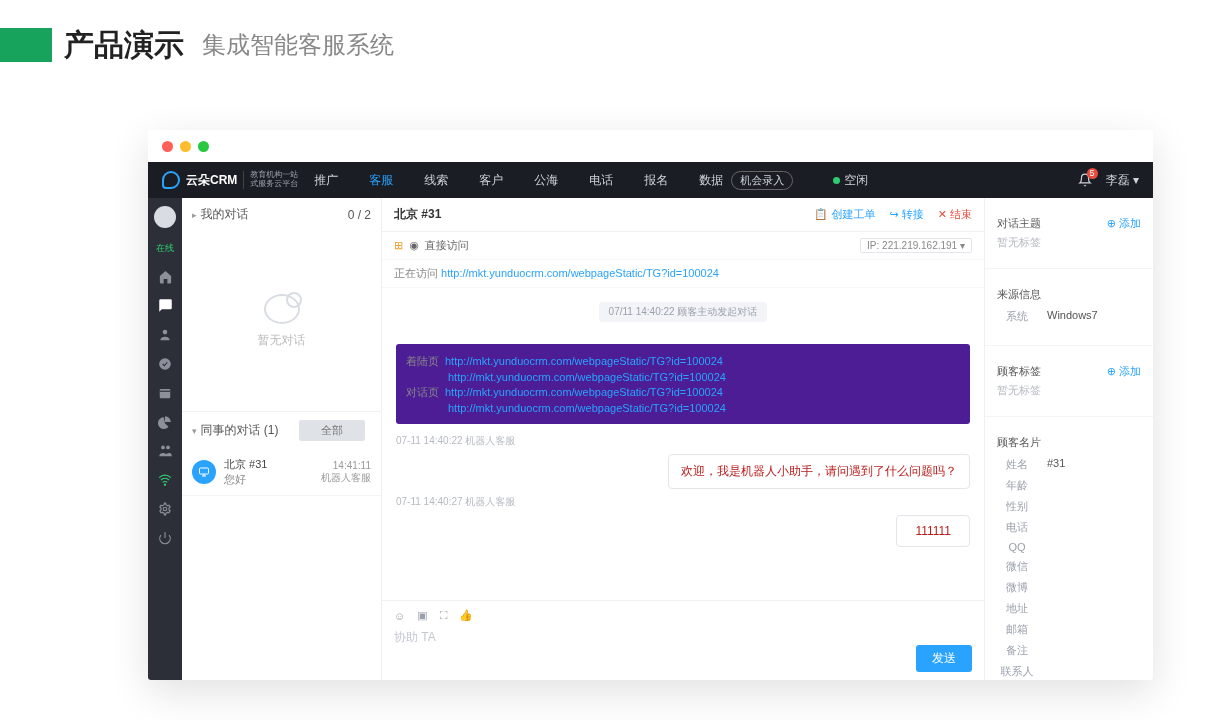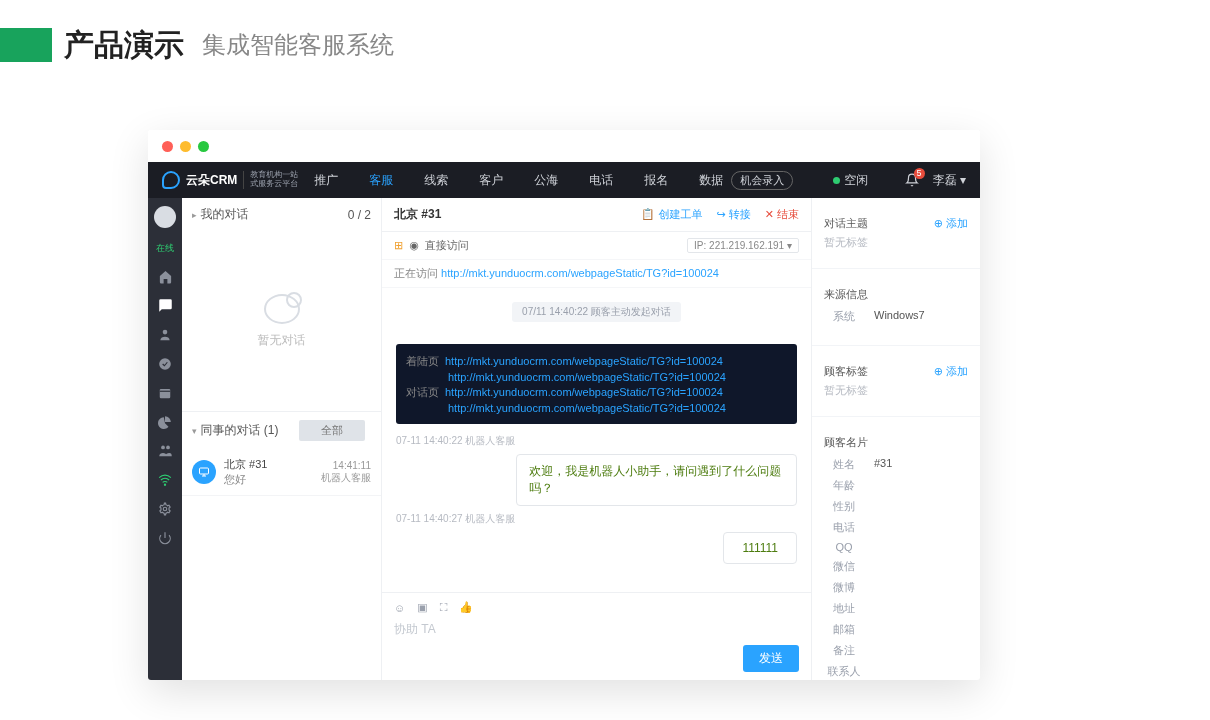--- a/index.html
+++ b/index.html
@@ -1,21 +1,21 @@
 <!DOCTYPE html>
 <html><head>
 <meta charset="utf-8">
 <style>
 *{margin:0;padding:0;box-sizing:border-box;font-family:"Microsoft YaHei","PingFang SC",Arial,sans-serif}
 body{background:#fff;width:1210px;height:720px;position:relative;overflow:hidden}
 .page-header{display:flex;align-items:center;height:90px;padding-left:0}
 .accent-bar{width:52px;height:34px;background:#18a35c;margin-right:12px}
 .title-main{font-size:30px;font-weight:700;color:#222;margin-right:18px}
 .title-sub{font-size:24px;color:#888}
-.app-wrap{position:absolute;left:148px;top:130px;width:832px;height:550px;box-shadow:0 12px 40px rgba(0,0,0,.12);background:#fff;border-radius:3px;overflow:hidden}
+.app-wrap{position:absolute;left:148px;top:130px;width:1005px;height:550px;box-shadow:0 12px 40px rgba(0,0,0,.12);background:#fff;border-radius:3px;overflow:hidden}
 .mac-bar{height:32px;background:#fff;display:flex;align-items:center;padding-left:14px;gap:7px}
 .dot{width:11px;height:11px;border-radius:50%}
 .dot.r{background:#ff5f57}.dot.y{background:#febc2e}.dot.g{background:#28c840}
 .top-nav{height:36px;background:#1b1d24;display:flex;align-items:center;color:#cfd2d8;font-size:12px;padding:0 14px;position:relative}
 .logo{display:flex;align-items:center;gap:6px;margin-right:10px}
 .logo-mark{width:18px;height:18px;border:2px solid #2aa3ff;border-radius:50% 50% 50% 4px;display:inline-block}
 .logo-txt{color:#fff;font-size:12px;font-weight:600}
 .logo-tag{font-size:8px;color:#9aa0ac;line-height:1.1;border-left:1px solid #444;padding-left:6px}
 .nav-items{display:flex;gap:31px;margin-left:6px}
 .nav-items span{cursor:pointer}
@@ -50,36 +50,36 @@
 .center{flex:1;display:flex;flex-direction:column;border-right:1px solid #eef0f3}
 .c-head{display:flex;align-items:center;justify-content:space-between;padding:8px 12px;border-bottom:1px solid #eef0f3;font-size:12px}
 .c-head-actions{display:flex;gap:14px;color:#2aa3ff;font-size:11px}
 .c-head-actions .end{color:#e74c3c}
 .c-sub{padding:6px 12px;font-size:11px;color:#666;border-bottom:1px solid #f5f6f8;display:flex;align-items:center;gap:6px}
 .c-sub .ip-box{margin-left:auto;border:1px solid #e3e6ea;border-radius:2px;padding:1px 6px;font-size:10px;color:#888}
 .c-sub2{padding:6px 12px;font-size:11px;color:#888;border-bottom:1px solid #f5f6f8}
 .c-sub2 a{color:#2aa3ff;text-decoration:none}
 .chat-body{flex:1;overflow:auto;padding:10px 14px;font-size:11px;color:#555}
 .sys-chip{display:block;width:fit-content;margin:4px auto 22px;background:#f2f4f7;color:#9aa0ac;font-size:10px;padding:3px 10px;border-radius:3px}
-.link-block{background:#0f172a;padding:8px 10px;border-radius:3px;margin-bottom:10px}
+.link-block{background:#4c1d95;padding:8px 10px;border-radius:3px;margin-bottom:10px}
 .link-block .lbl{color:#888;margin-right:6px}
 .link-block a{color:#2aa3ff;text-decoration:none;display:inline}
 .link-block div{margin:2px 0}
 .meta-right{text-align:left;color:#b6bac2;font-size:10px;margin:6px 0}
-.bubble{display:inline-block;border:1px solid #e3e6ea;border-radius:4px;padding:8px 12px;font-size:12px;color:#4d7c0f;background:#fff;float:right;clear:both;max-width:70%}
+.bubble{display:inline-block;border:1px solid #e3e6ea;border-radius:4px;padding:8px 12px;font-size:12px;color:#b91c1c;background:#fff;float:right;clear:both;max-width:70%}
 .clr{clear:both}
 .compose{border-top:1px solid #eef0f3;padding:8px 12px}
 .compose-row1{display:flex;align-items:center;gap:12px;font-size:11px;color:#9aa0ac}
 .compose-row1 .opts{margin-left:auto;display:flex;gap:10px;align-items:center}
 .compose-row1 .radio{display:flex;align-items:center;gap:3px}
 .compose-row1 .radio .r{width:10px;height:10px;border:1px solid #c4c9d0;border-radius:50%}
 .compose-row1 .radio.on .r{border-color:#2aa3ff;background:radial-gradient(circle,#2aa3ff 45%,#fff 50%)}
 .compose-input{width:100%;border:none;outline:none;font-size:12px;color:#444;margin-top:8px}
 .compose-input::placeholder{color:#c4c9d0}
-.send-row{text-align:right;margin-top:8px}
+.send-row{text-align:right;}
 .send-btn{background:#2aa3ff;color:#fff;border:none;font-size:12px;padding:5px 16px;border-radius:3px;cursor:pointer}
 
 .right{width:168px;font-size:11px;color:#555}
 .r-sec{padding:18px 12px;border-bottom:1px solid #f2f4f7}
 .r-sec-head{display:flex;justify-content:space-between;align-items:center;margin-bottom:4px}
 .r-sec-head .add{color:#2aa3ff;font-size:11px;display:flex;align-items:center;gap:3px;cursor:pointer}
 .r-muted{color:#b6bac2}
 .r-row{display:flex;padding:3px 0}
 .r-row .k{width:40px;color:#9aa0ac;text-align:center;margin-right:10px}
 .ic{font-style:normal}

